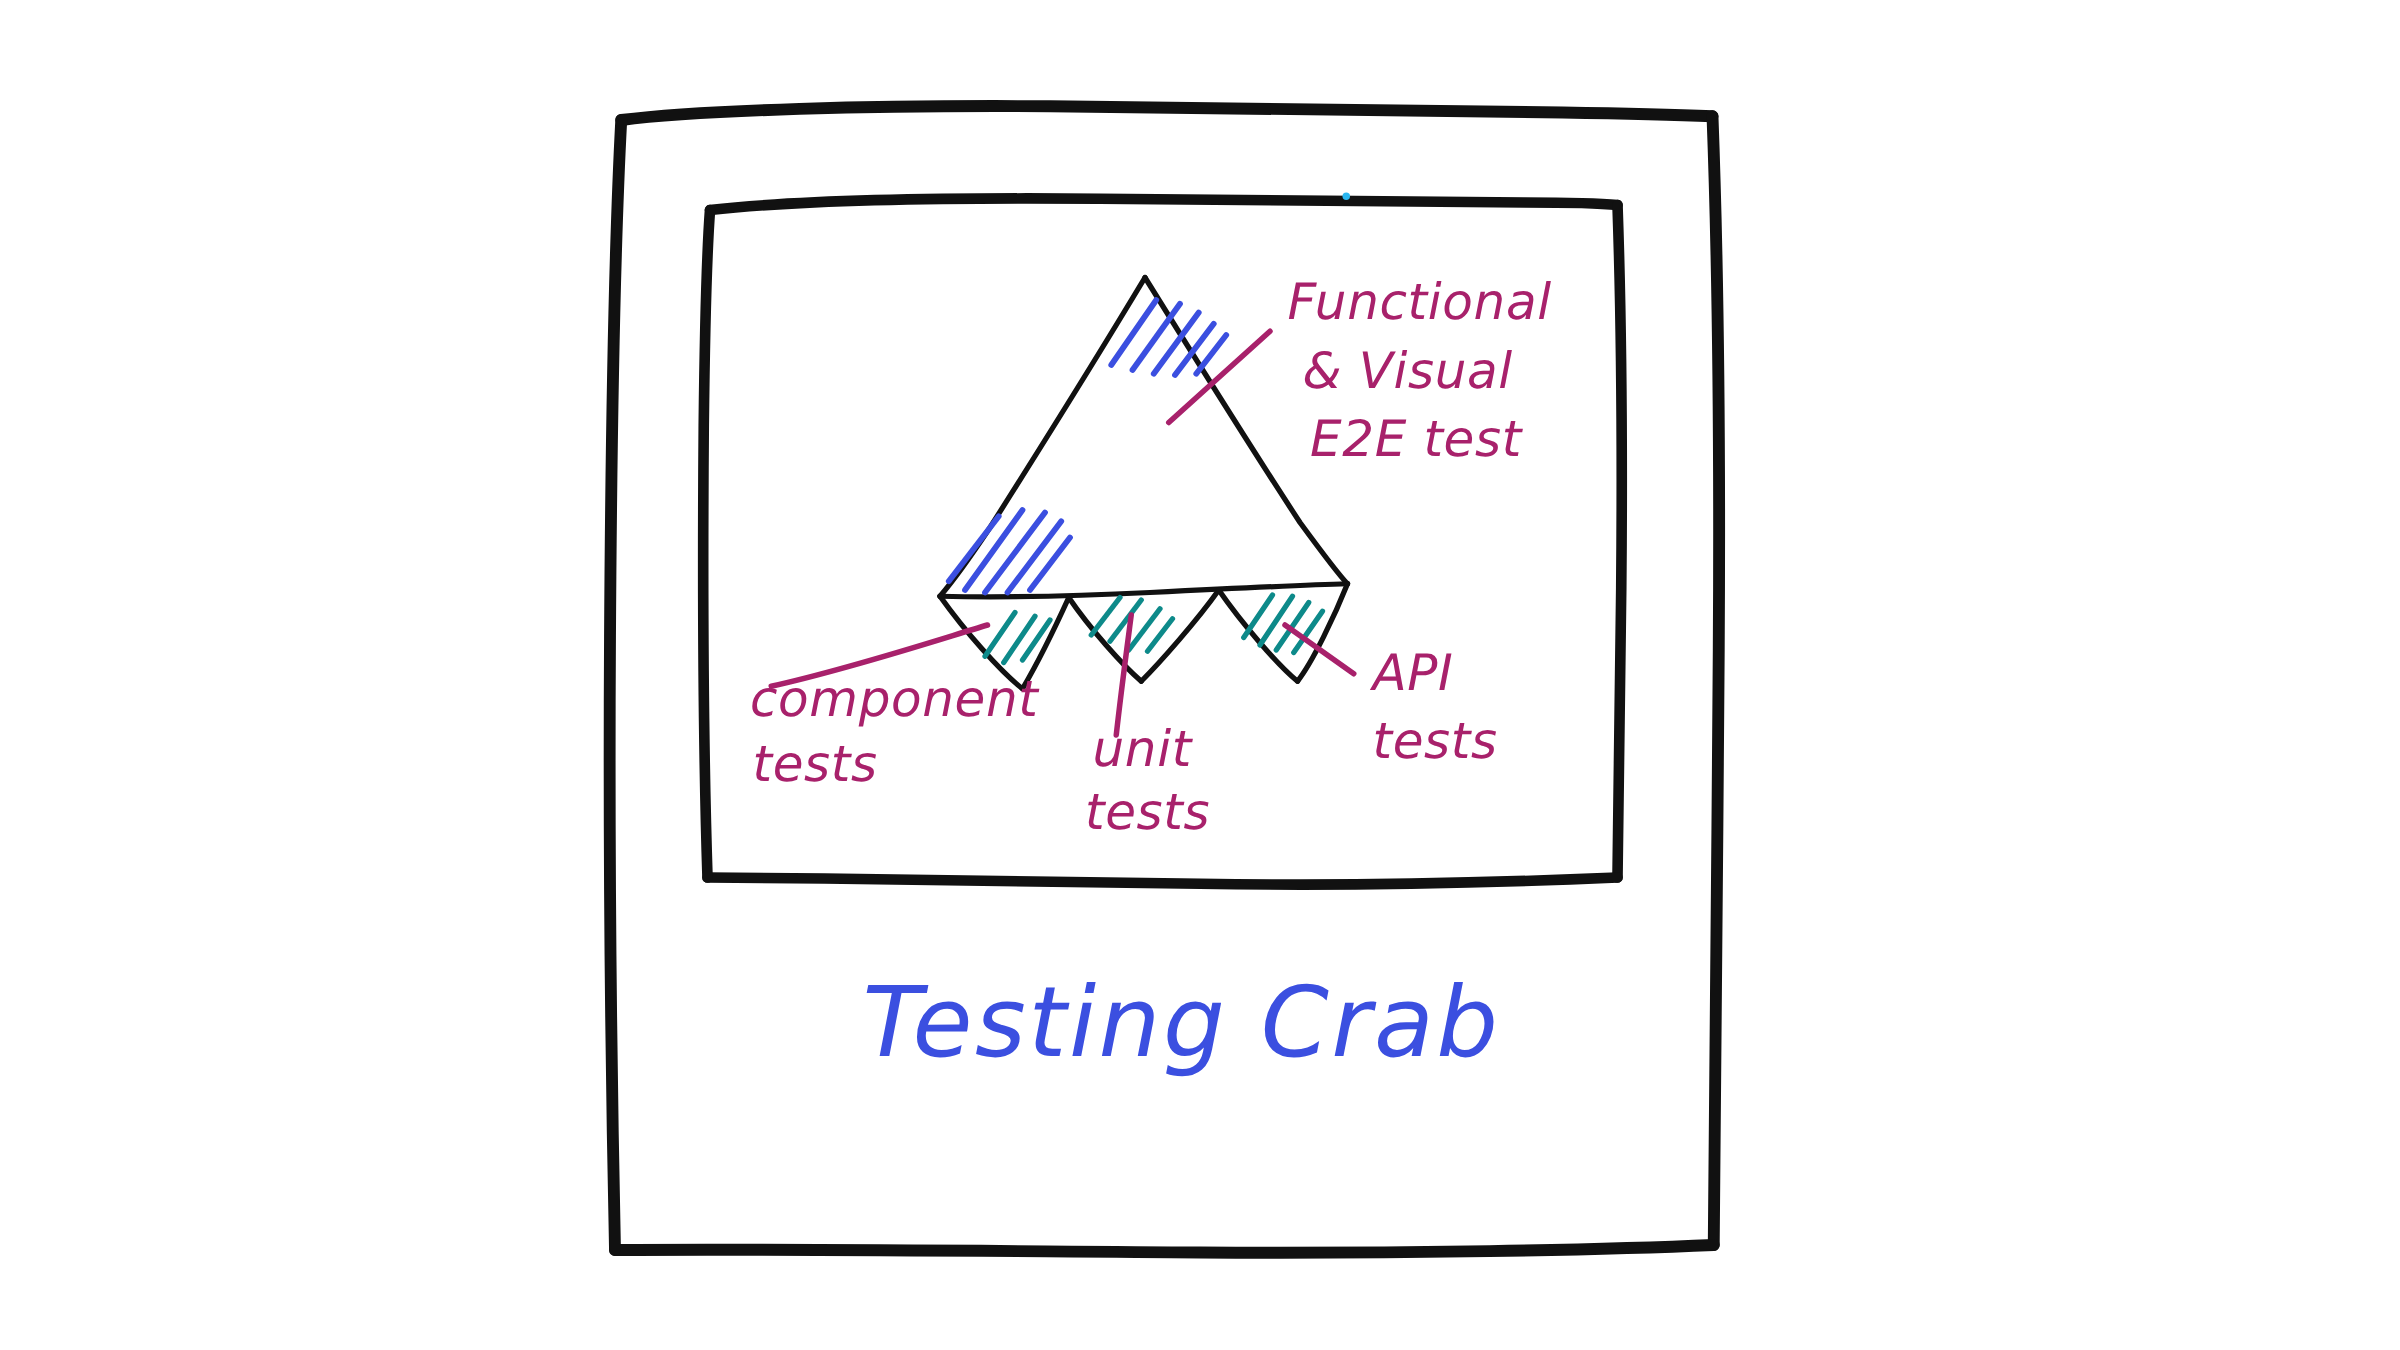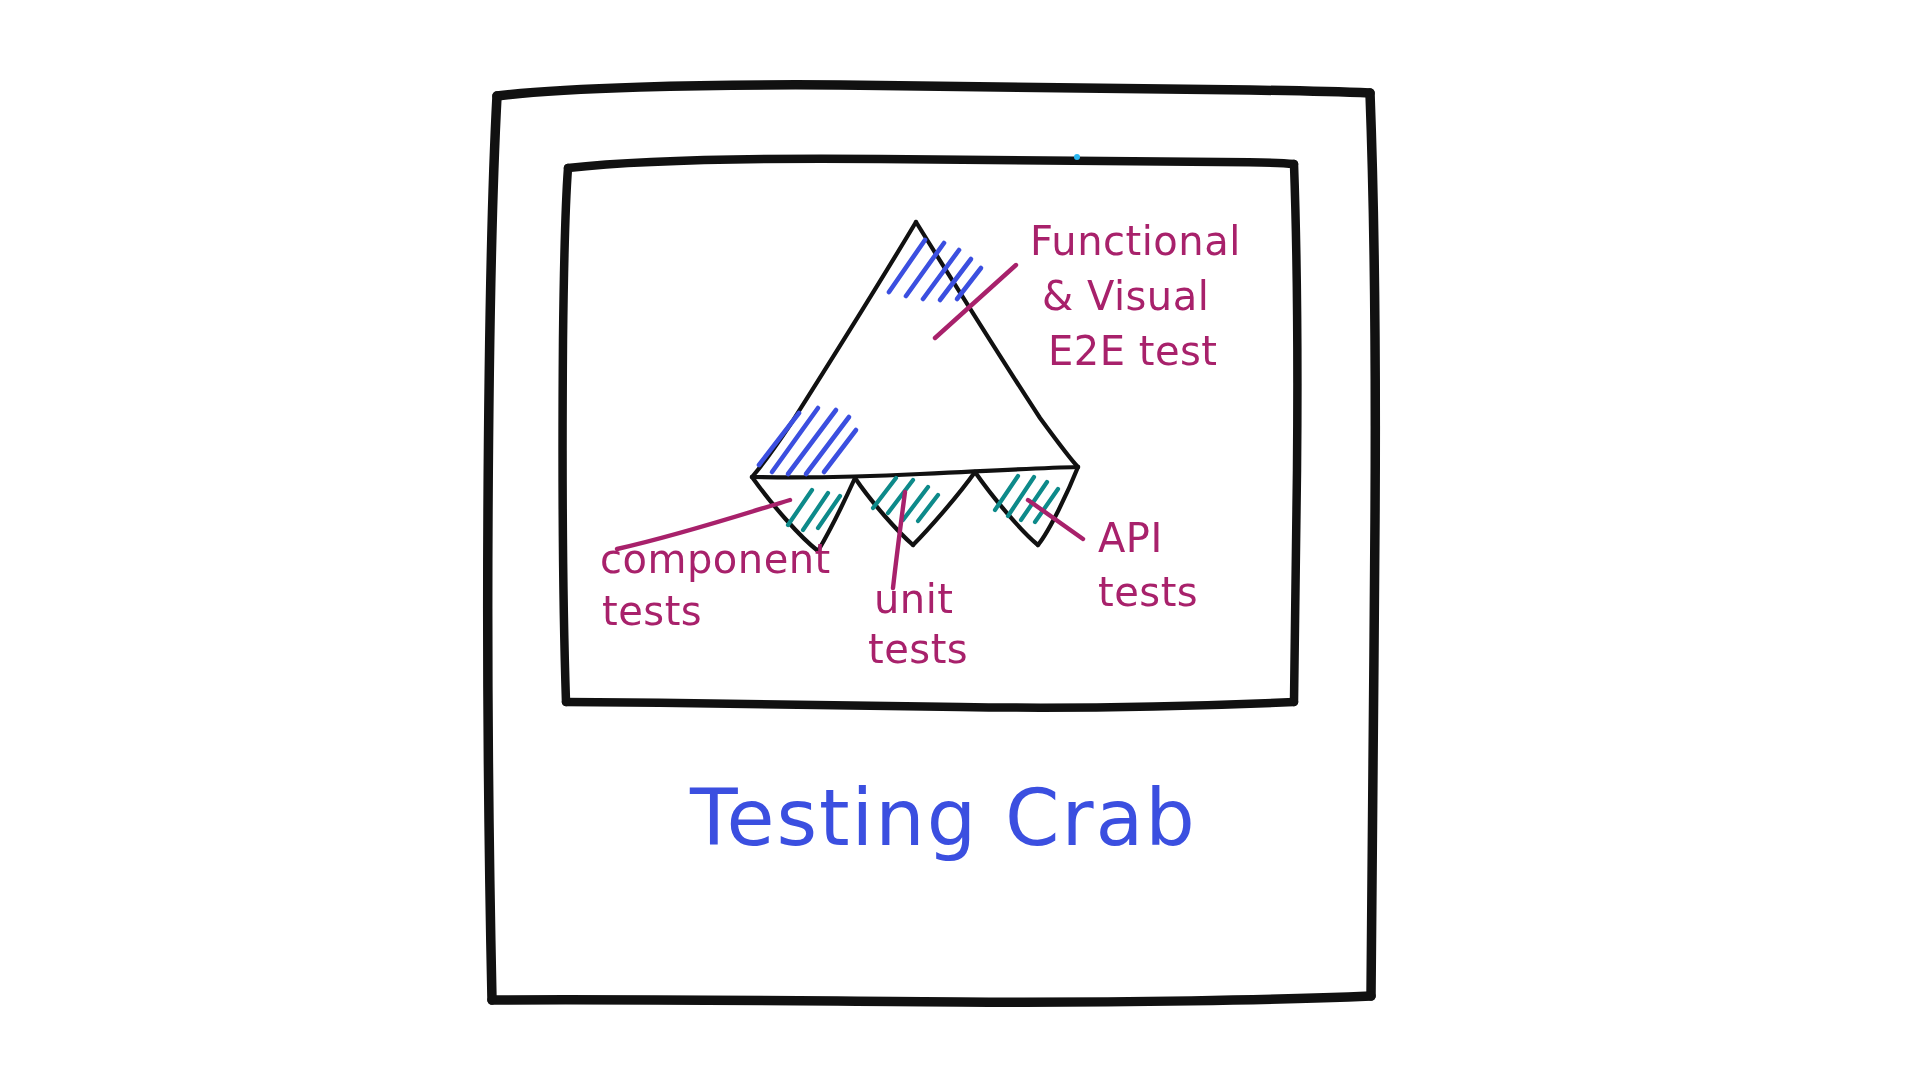--- a/index.html
+++ b/index.html
@@ -12,20 +12,21 @@
     width: 1920px;
     height: 1080px;
     overflow: hidden;
     font-family: "DejaVu Sans", sans-serif;
   }
   #canvas-root {
     position: relative;
     width: 1920px;
     height: 1080px;
     background: #ffffff;
+    font-style: italic;
   }
   #sketch-svg {
     position: absolute;
     top: 0;
     left: 0;
     width: 1920px;
     height: 1080px;
     display: block;
   }
   .frame-stroke {

